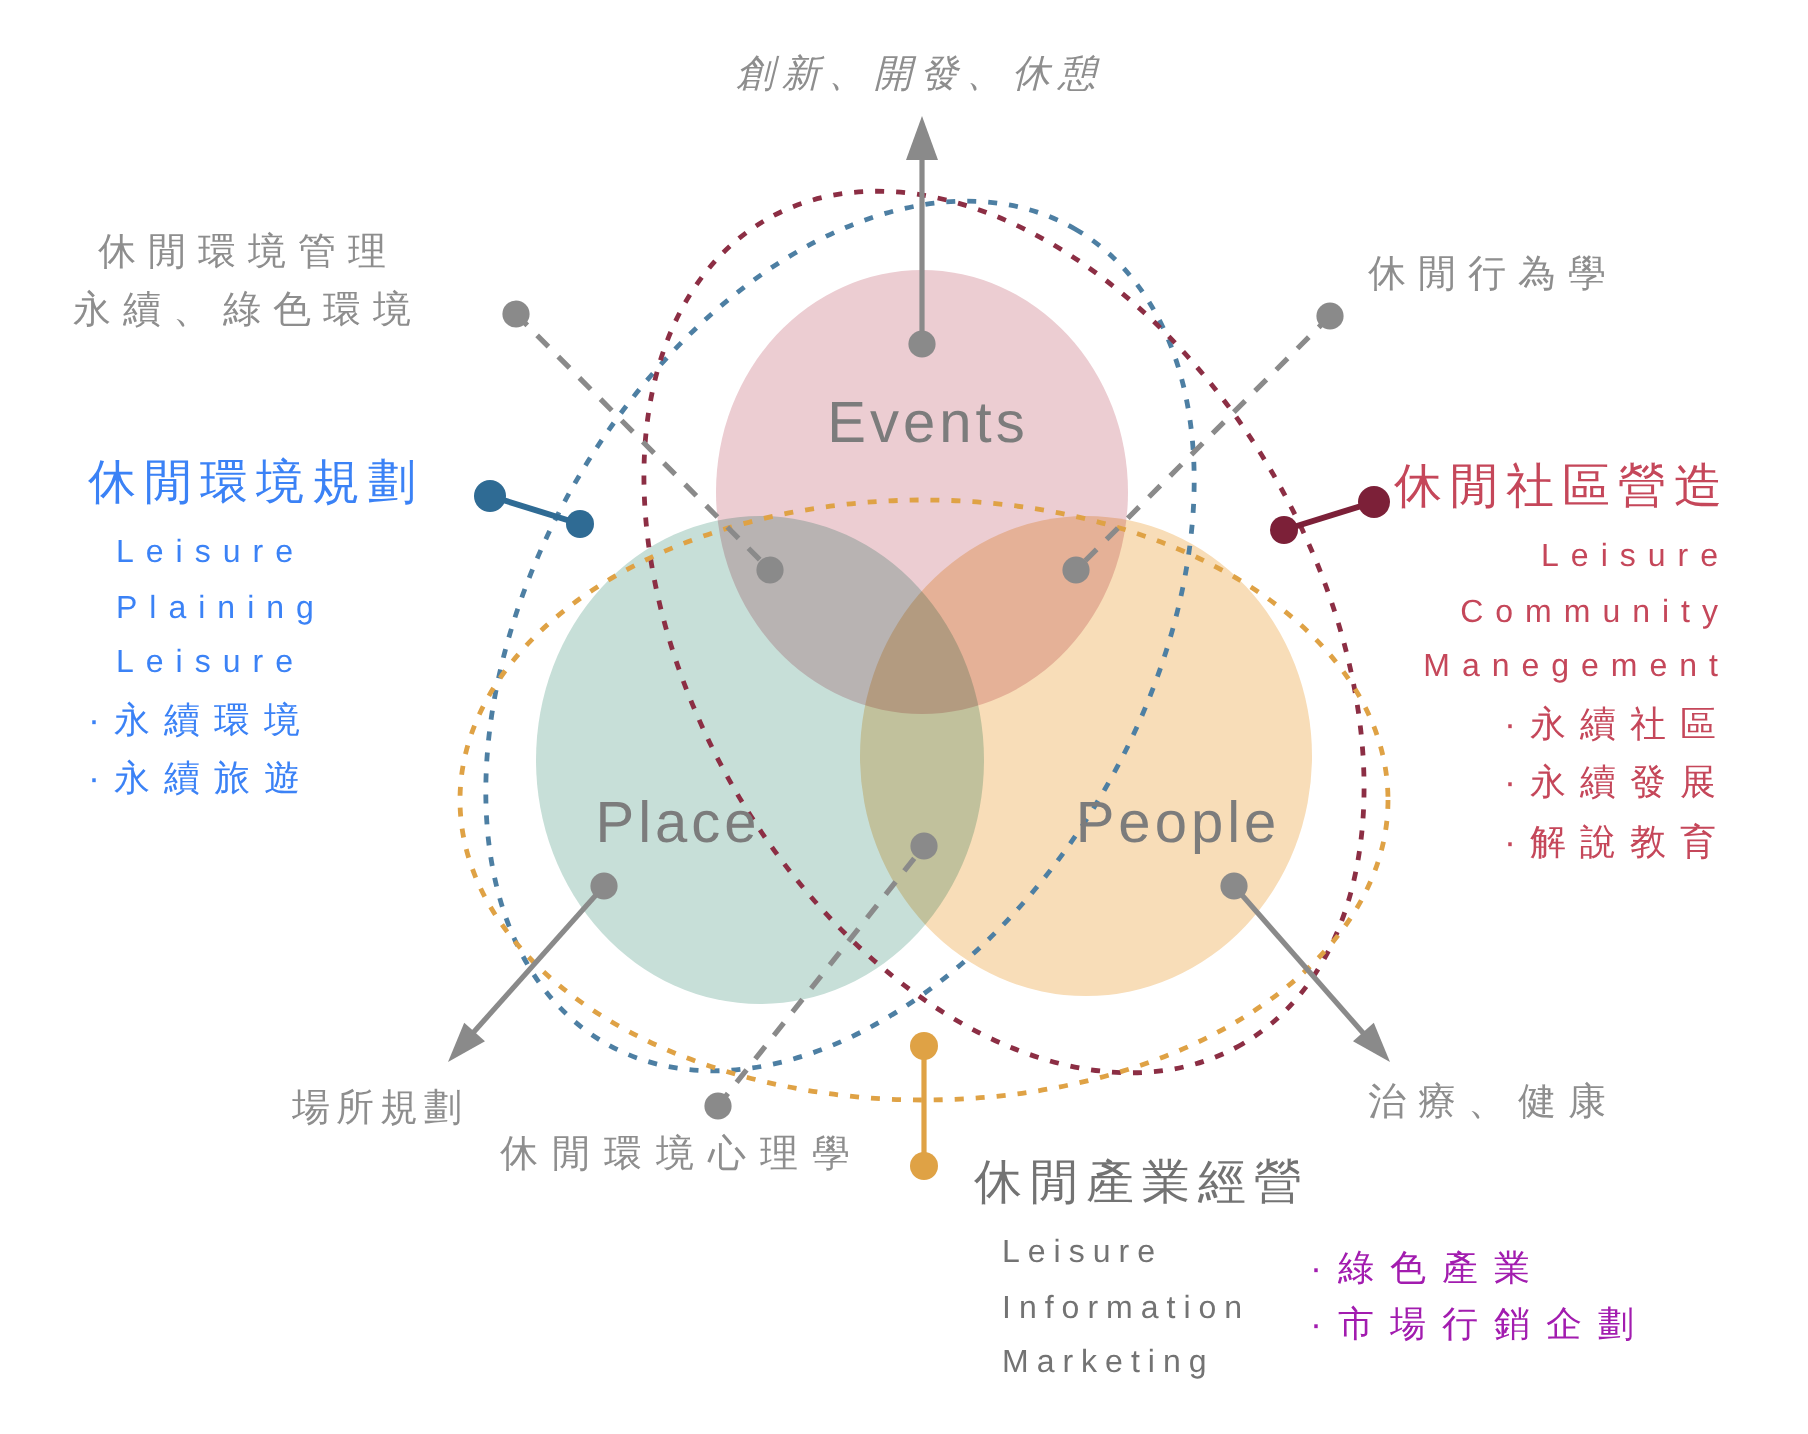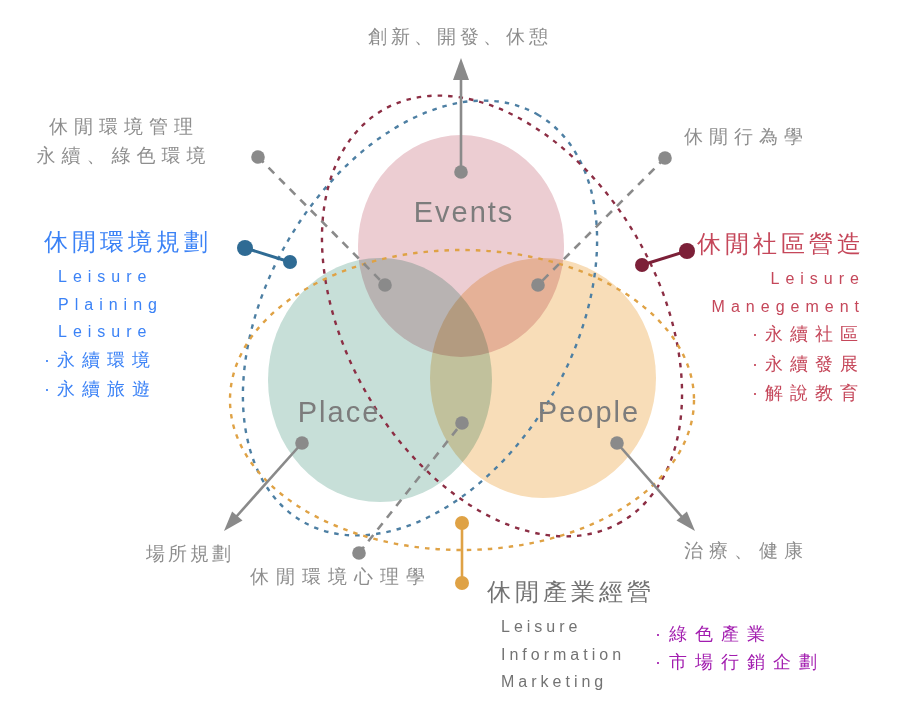--- a/index.html
+++ b/index.html
@@ -84,21 +84,21 @@
       <line x1="462" y1="523" x2="462" y2="583" stroke-width="2.6" stroke="#dfa245"></line>
       <circle cx="462" cy="523" r="7" fill="#dfa245"></circle>
       <circle cx="462" cy="583" r="7" fill="#dfa245"></circle>
     </g>
   </svg>
 
   <div class="circle-label" style="left:464px;top:196px;">Events</div>
   <div class="circle-label" style="left:339px;top:396px;">Place</div>
   <div class="circle-label" style="left:589px;top:396px;">People</div>
 
-  <div class="lbl center" style="left:460px;top:24px;letter-spacing:4px;">創新、開發、休憩</div>
+  <div class="lbl center" style="left:460px;top:24px;letter-spacing:4px;font-style:italic;">創新、開發、休憩</div>
   <div class="lbl center topleft" style="left:124px;top:88px;letter-spacing:6px;">
     <div>休閒環境管理</div>
     <div>永續、綠色環境</div>
   </div>
   <div class="lbl" style="left:684px;top:124px;letter-spacing:6px;">休閒行為學</div>
   <div class="lbl" style="left:146px;top:541px;letter-spacing:3px;">場所規劃</div>
   <div class="lbl" style="left:250px;top:564px;letter-spacing:7px;">休閒環境心理學</div>
   <div class="lbl" style="left:684px;top:538px;letter-spacing:6px;">治療、健康</div>
 
   <div class="block planning" style="left:44px;top:227px;">
@@ -106,20 +106,21 @@
     <div class="en">Leisure</div>
     <div class="en">Plaining</div>
     <div class="en">Leisure</div>
     <div class="bullet">·永續環境</div>
     <div class="bullet">·永續旅遊</div>
   </div>
 
   <div class="block community" style="left:697px;top:229px;text-align:right;">
     <div class="title">休閒社區營造</div>
     <div class="en">Leisure</div>
+    <div class="en">Community</div>
     <div class="en">Manegement</div>
     <div class="bullet">·永續社區</div>
     <div class="bullet">·永續發展</div>
     <div class="bullet">·解說教育</div>
   </div>
 
   <div class="block industry" style="left:487px;top:577px;">
     <div class="title">休閒產業經營</div>
     <div class="en">Leisure</div>
     <div class="en">Information</div>

